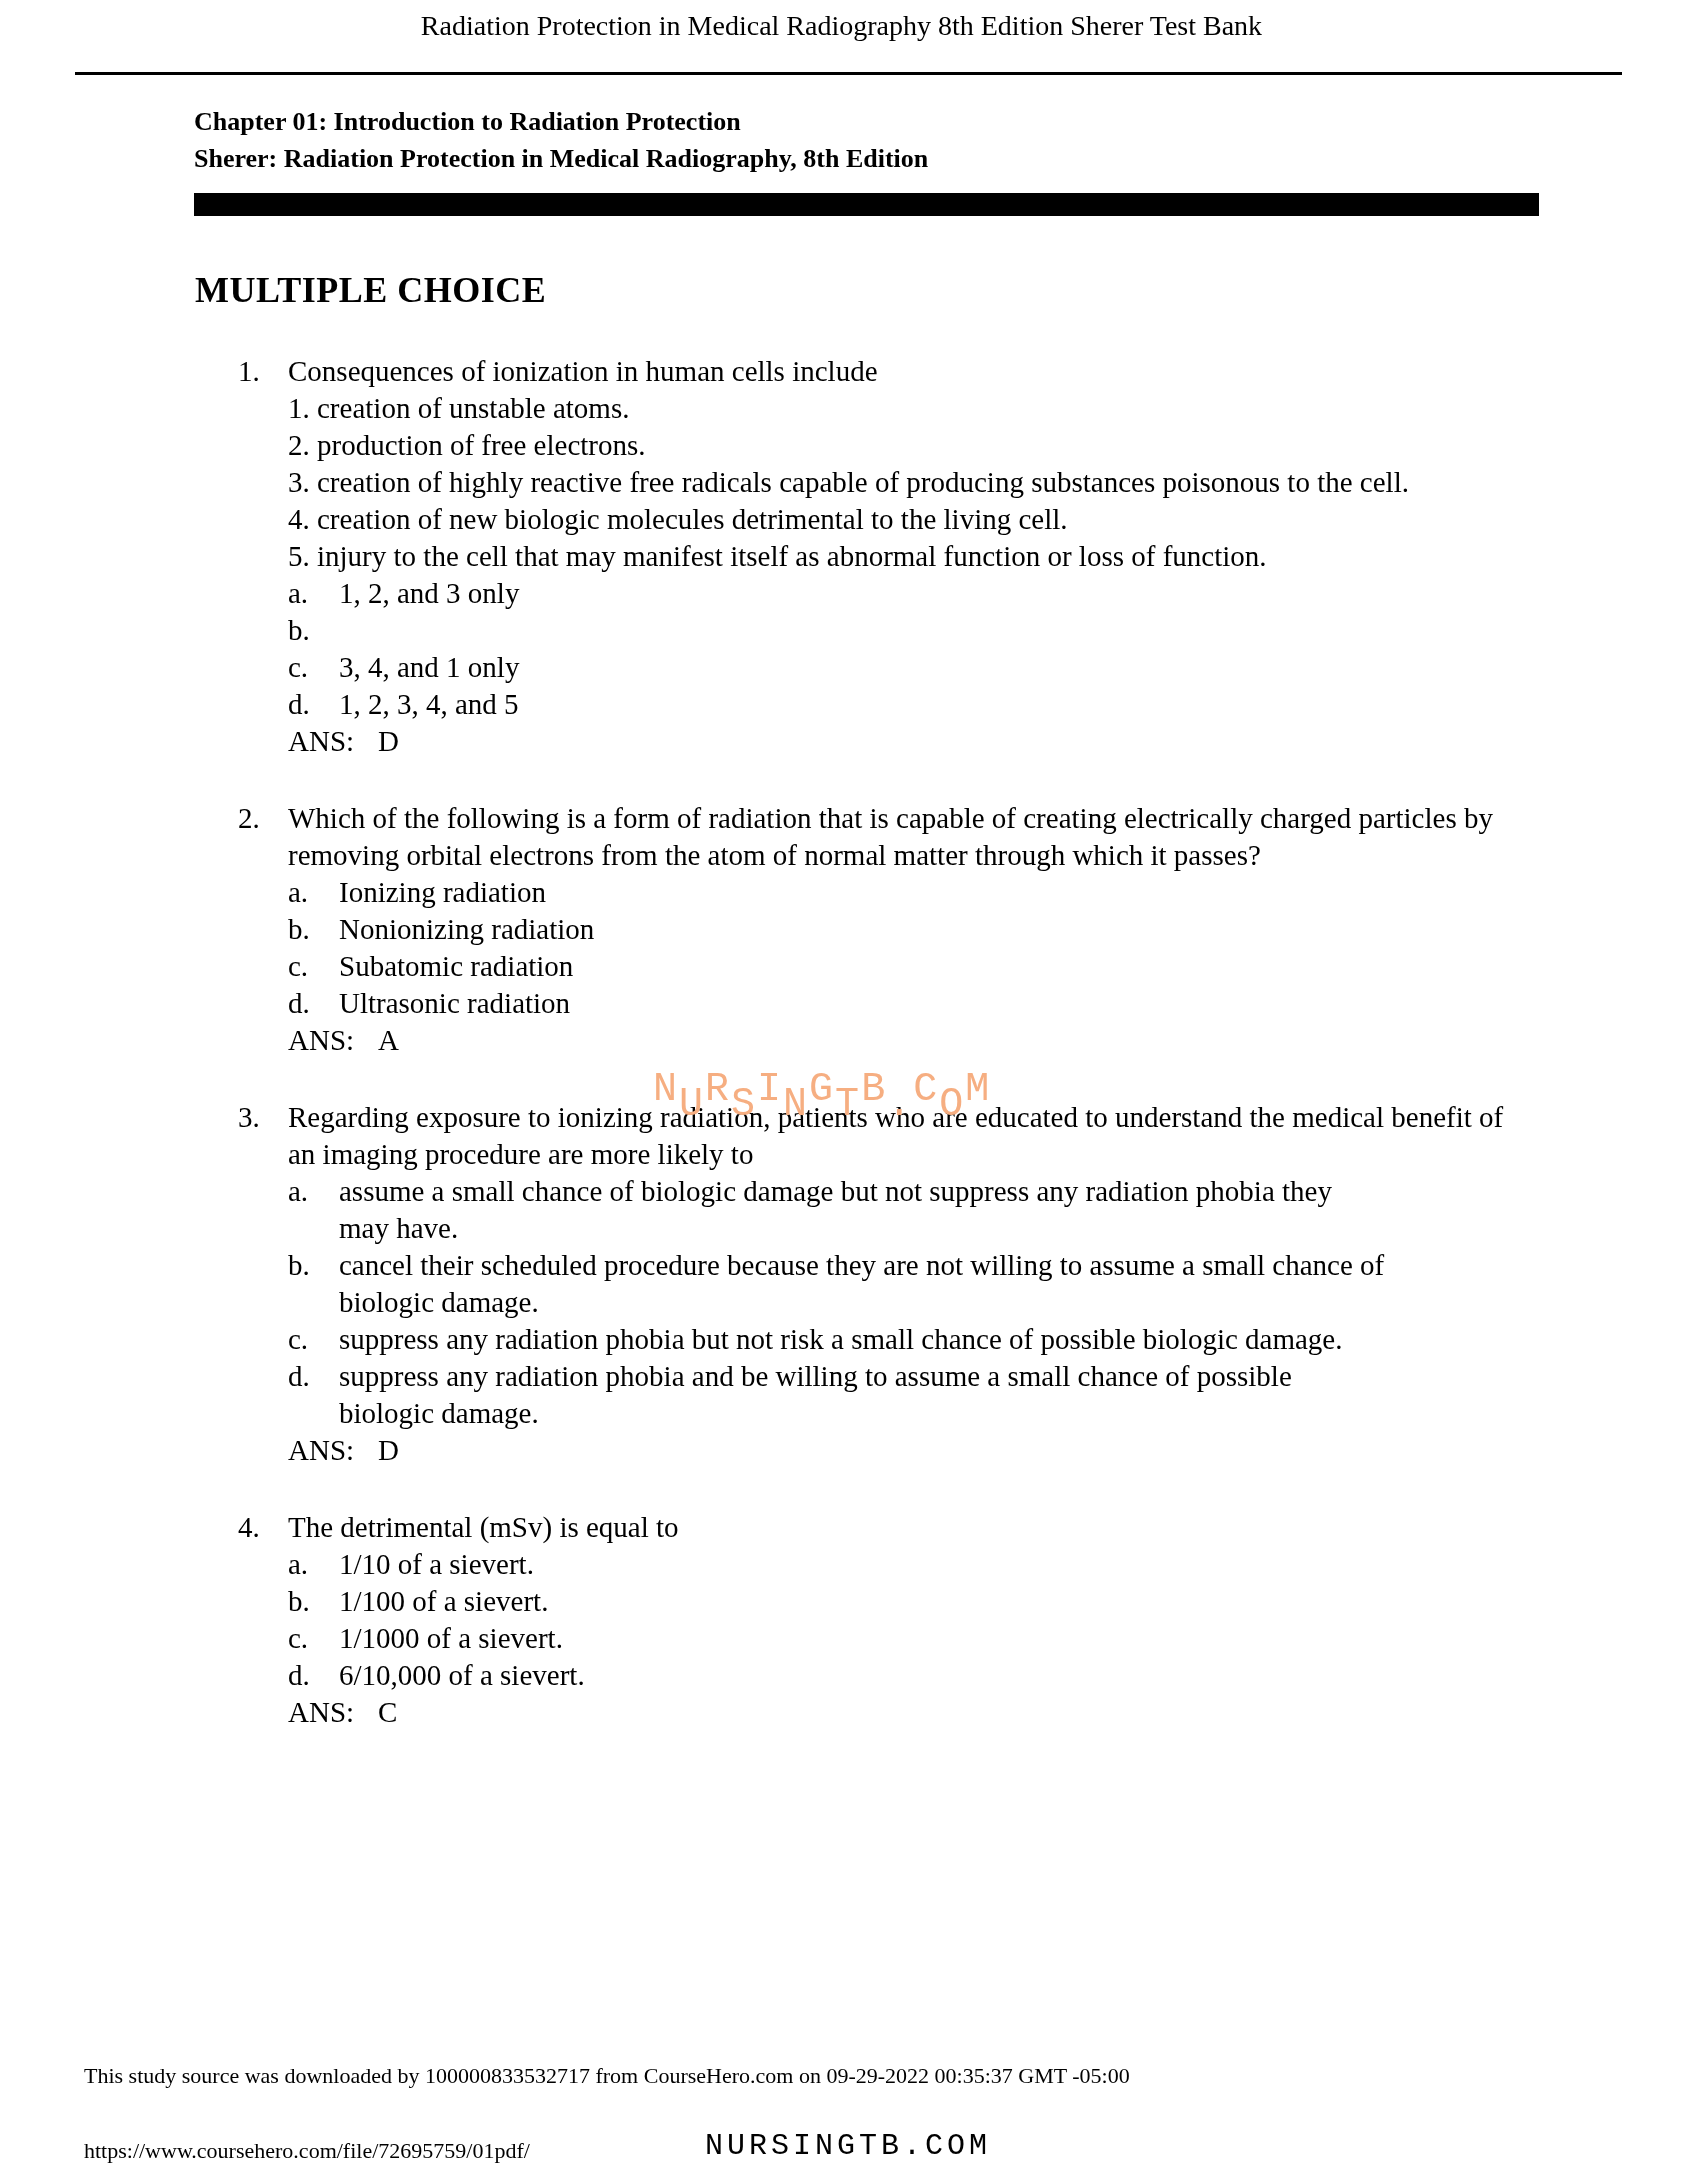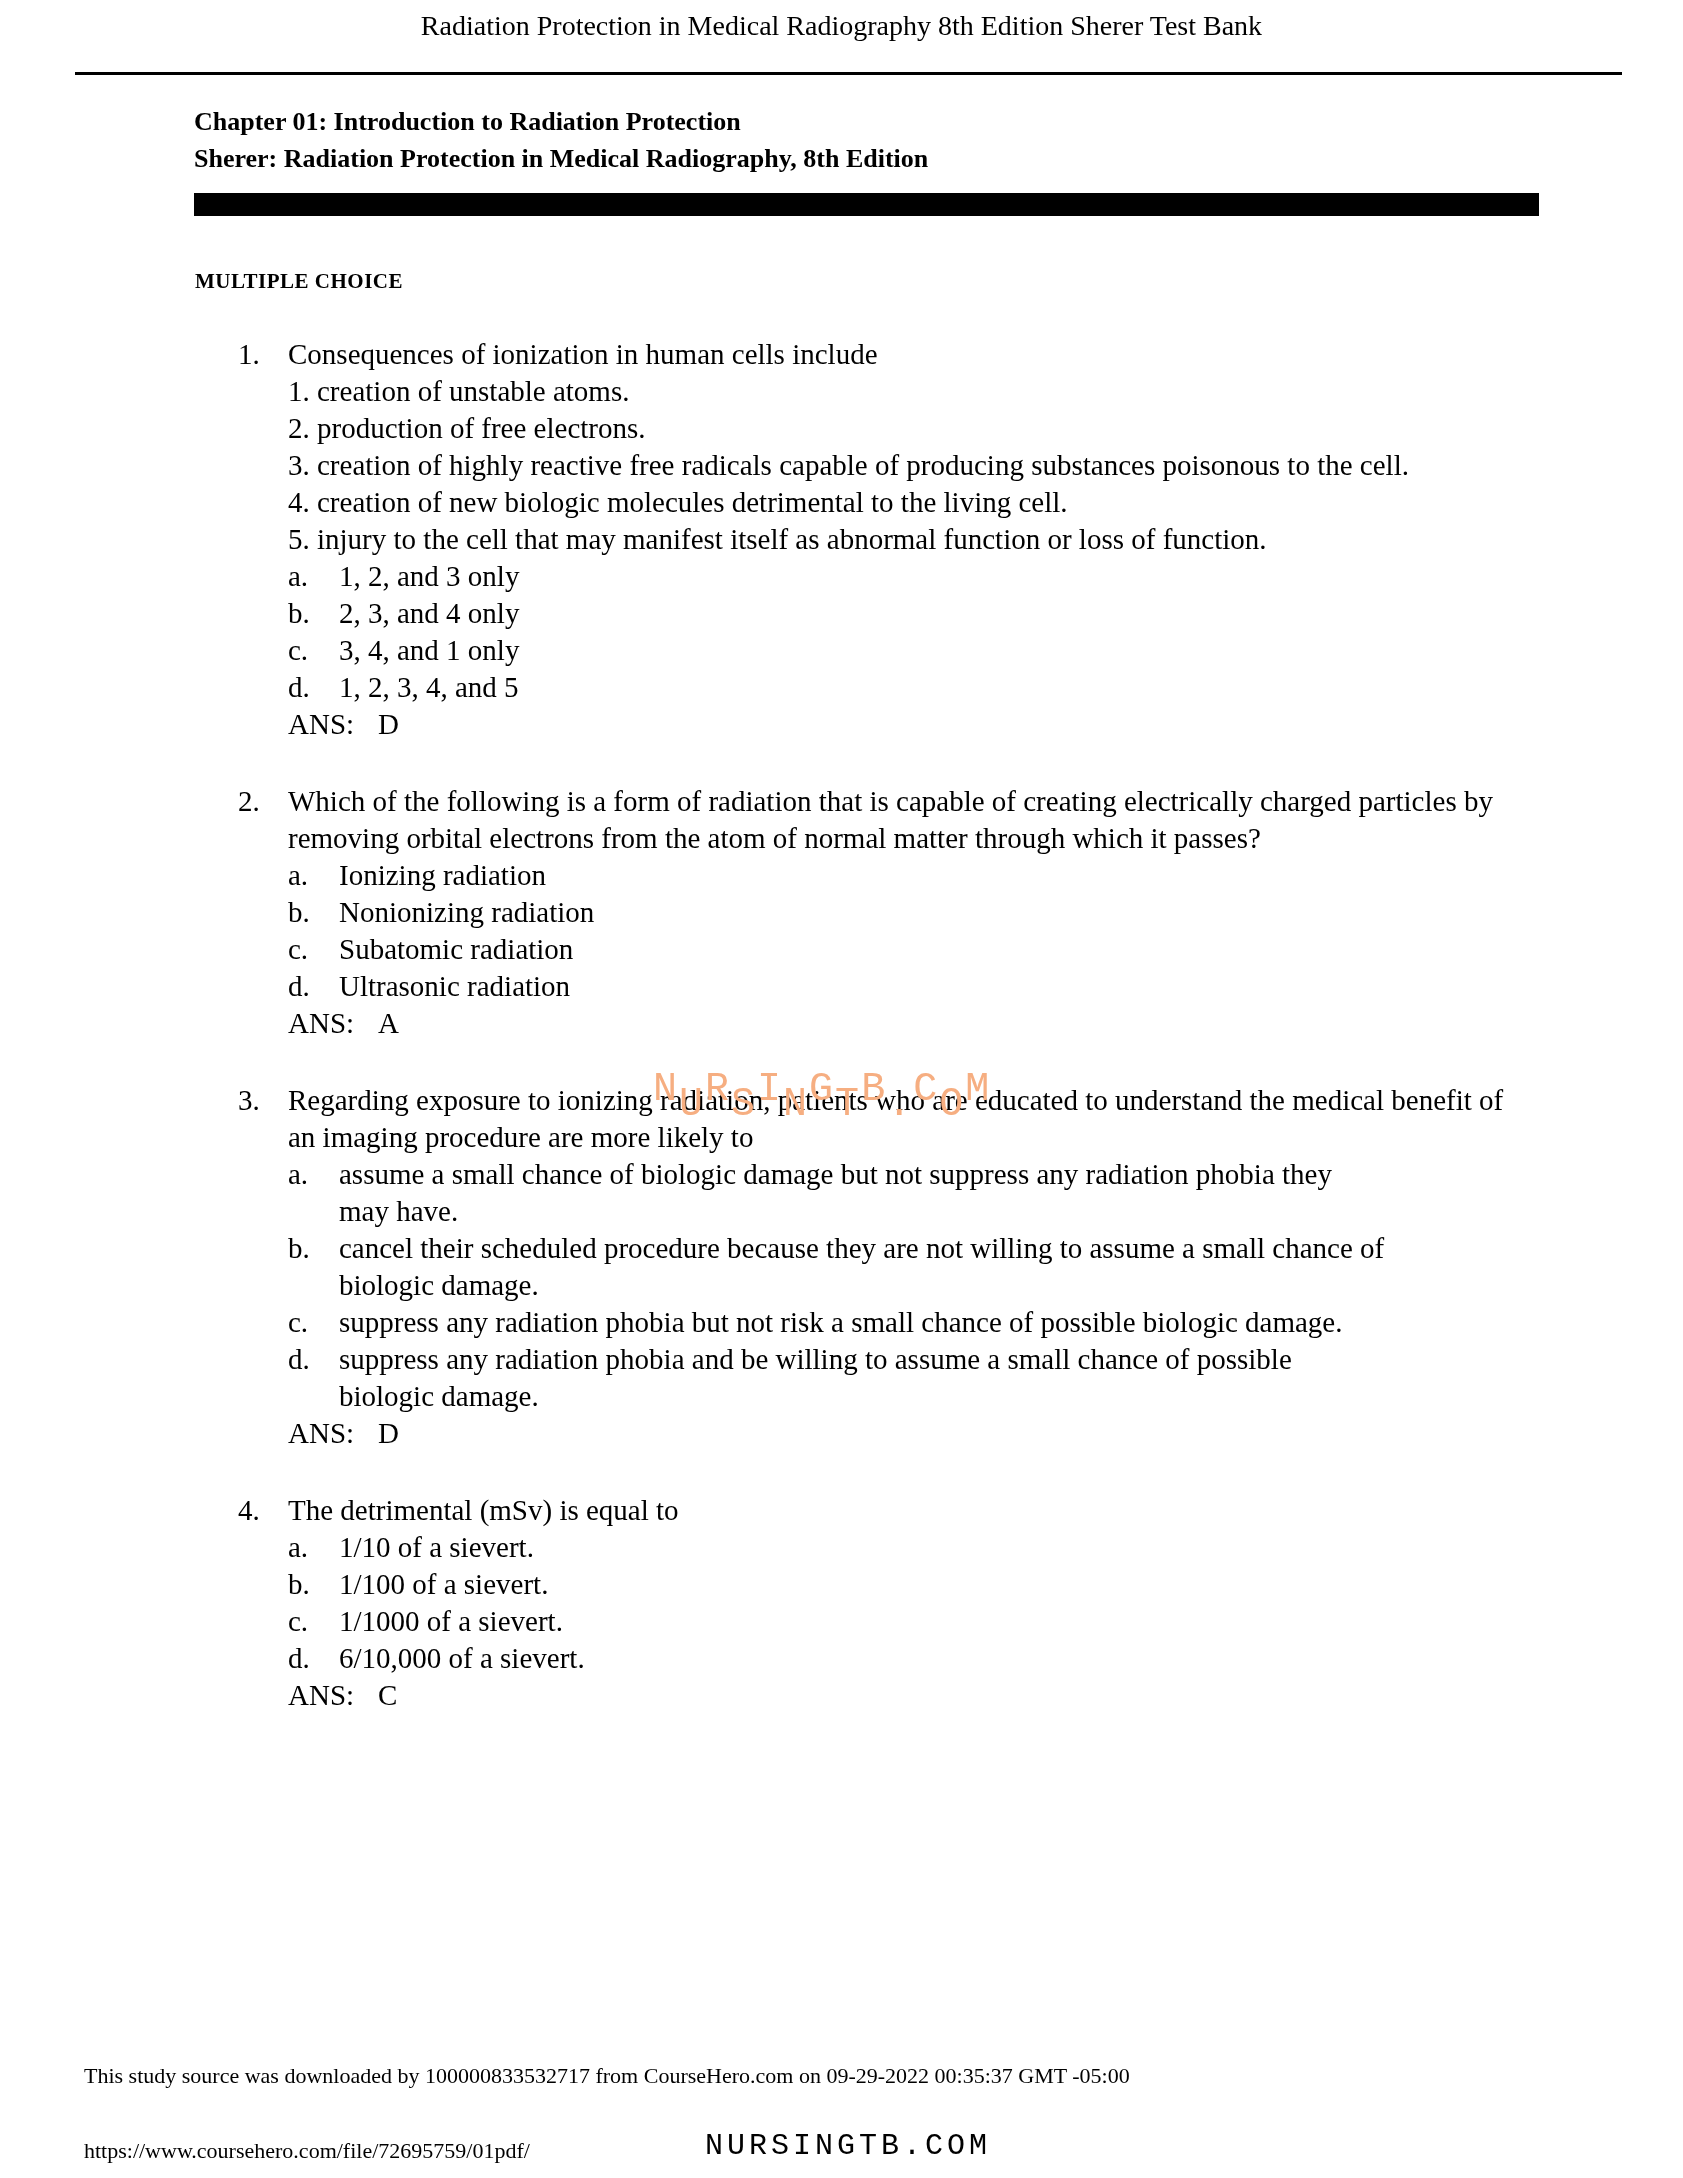--- a/index.html
+++ b/index.html
@@ -4,21 +4,21 @@
 <style>
   html,body{margin:0;padding:0;background:#fff;}
   .page{
     position:relative;width:1683px;height:2178px;background:#ffffff;
     font-family:"Liberation Serif","DejaVu Serif",serif;color:#000;overflow:hidden;
   }
   .doc-header{padding-top:10px;text-align:center;font-size:28px;}
   .header-rule{border:none;border-top:3px solid #000;margin:30px 61px 0 75px;height:0;}
   .chapter-title{margin:28px 0 16px 194px;font-weight:bold;font-size:26px;line-height:37px;}
   .title-bar{margin:7px 0 0 194px;width:1345px;height:23px;background:#000;}
-  .section-heading{margin:53px 0 0 195px;font-weight:bold;font-size:21px;letter-spacing:0.5px;}
+  .section-heading{margin:53px 0 0 195px;font-weight:bold;font-size:36px;letter-spacing:0.5px;}
   .questions{margin-top:42px;}
   .question{display:flex;padding-left:238px;margin-bottom:40px;font-size:29px;line-height:37px;}
   .qnum{width:50px;flex:none;}
   .qbody{width:1228px;flex:none;}
   .stem,.statement{width:1228px;}
   .option{display:flex;}
   .letter{width:51px;flex:none;}
   .otext{width:1049px;flex:none;}
   .ans{display:flex;}
   .ans-letter{margin-left:24px;}
@@ -67,21 +67,20 @@
             <div class="statement">4. creation of new biologic molecules detrimental to the living cell.</div>
             <div class="statement">5. injury to the cell that may manifest itself as abnormal function or loss of function.</div>
           </div>
       <div class="options">
             <div class="option">
               <span class="letter">a.</span>
               <span class="otext">1, 2, and 3 only</span>
             </div>
             <div class="option">
               <span class="letter">b.</span>
-              <span class="otext">2, 3, and 4 only</span>
             </div>
             <div class="option">
               <span class="letter">c.</span>
               <span class="otext">3, 4, and 1 only</span>
             </div>
             <div class="option">
               <span class="letter">d.</span>
               <span class="otext">1, 2, 3, 4, and 5</span>
             </div>
           </div>

